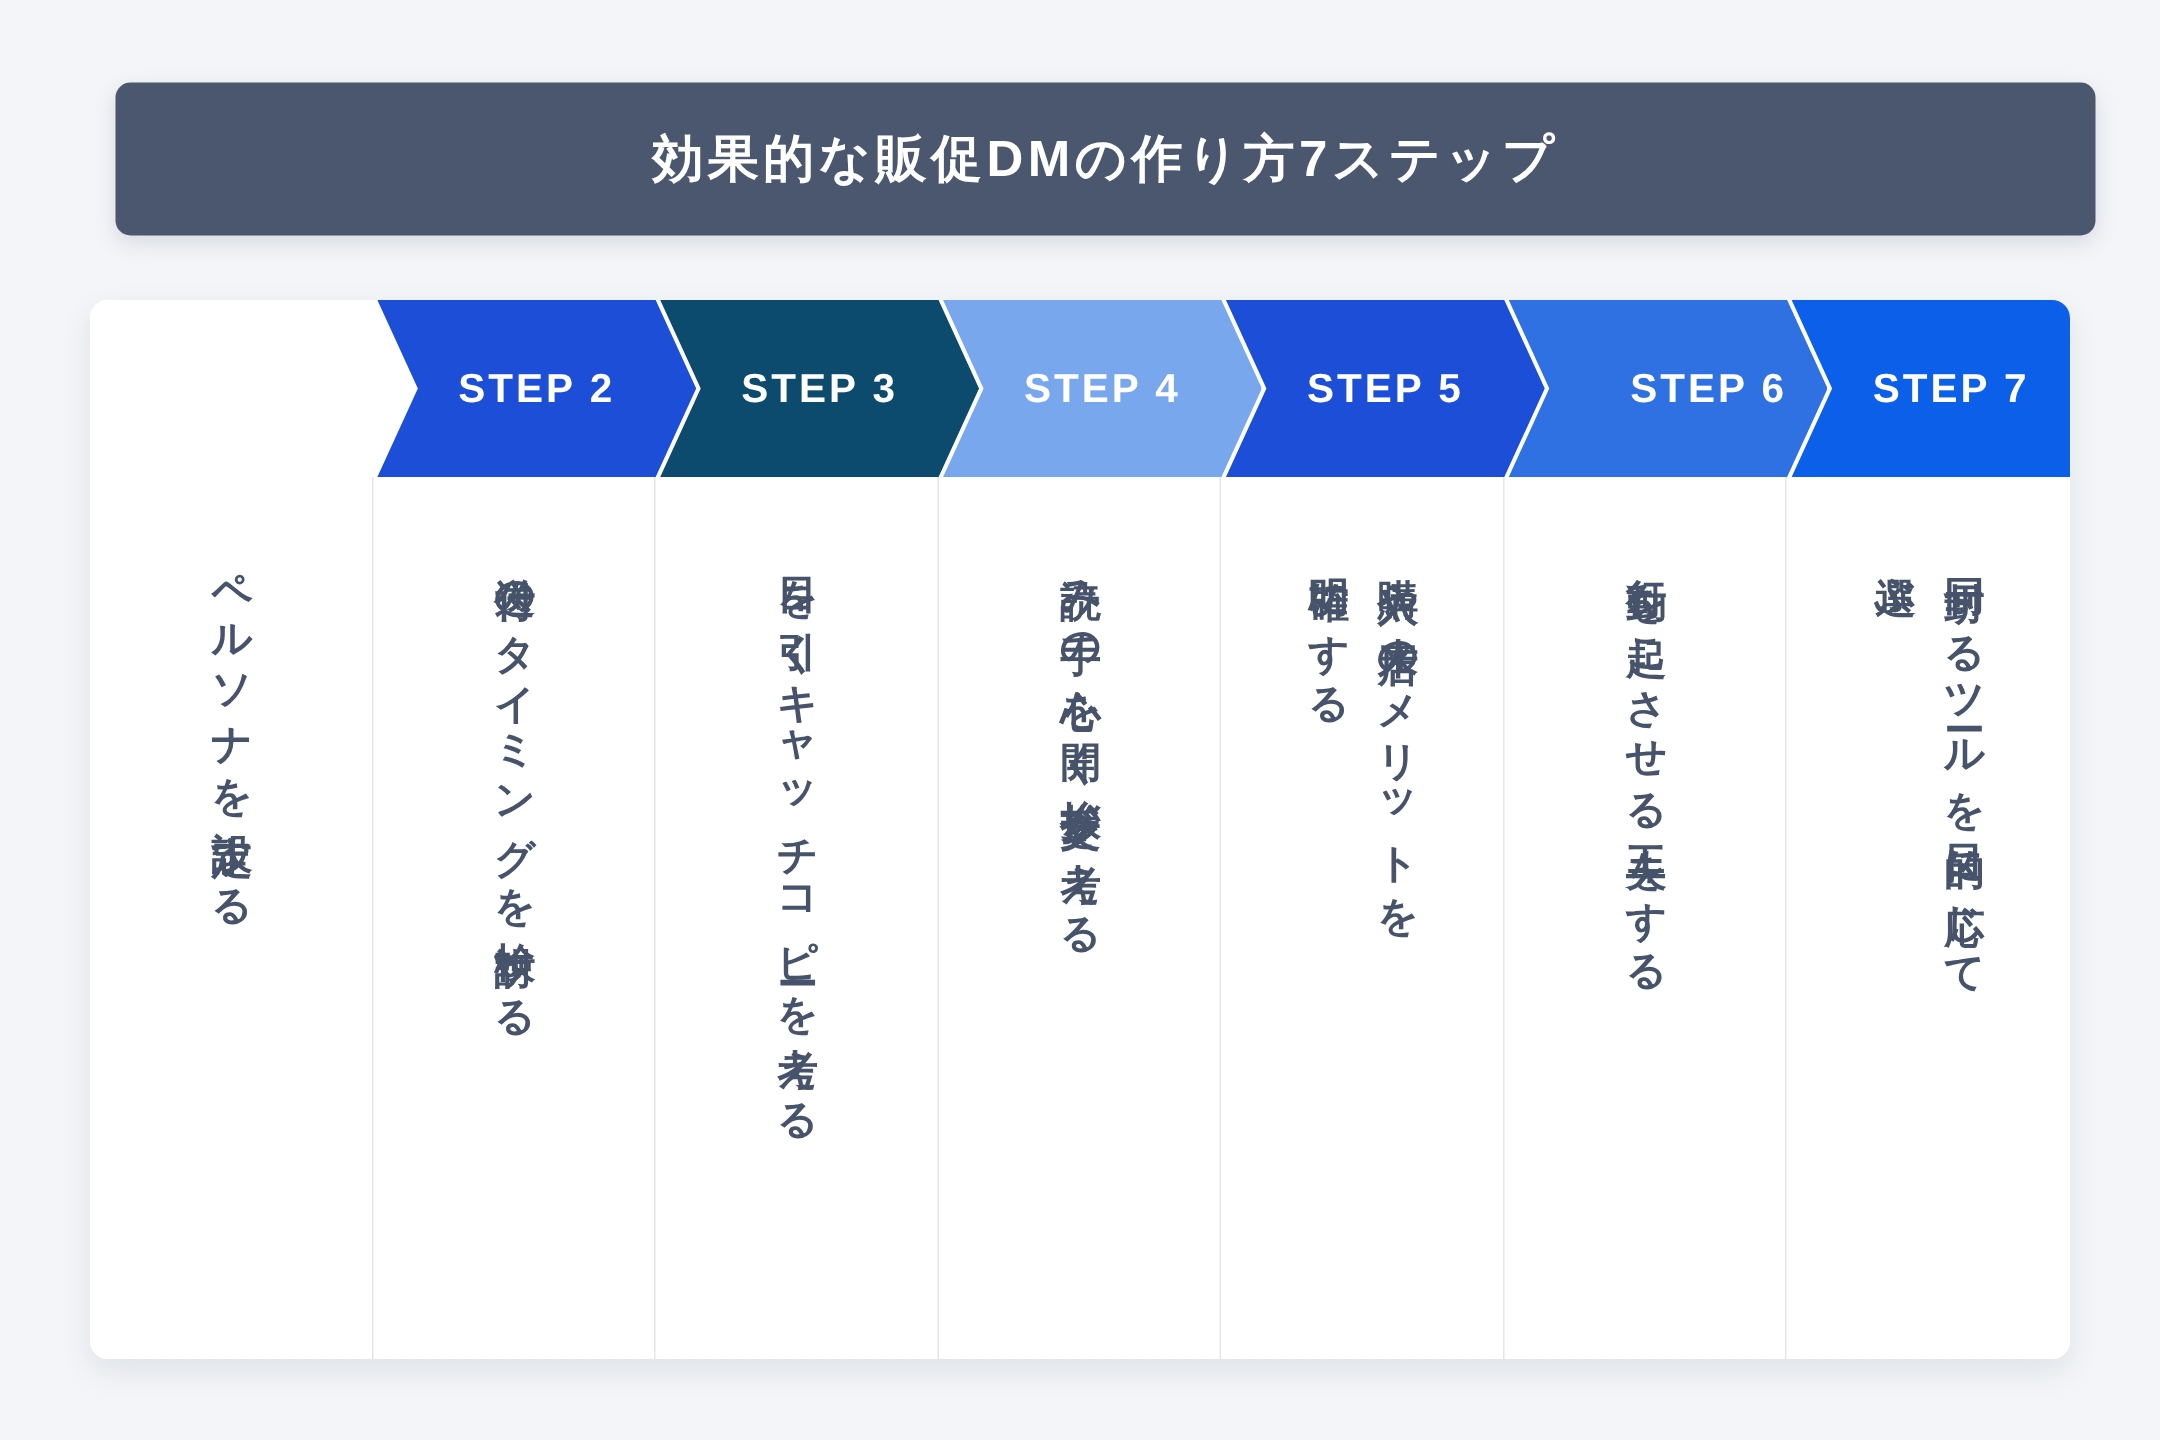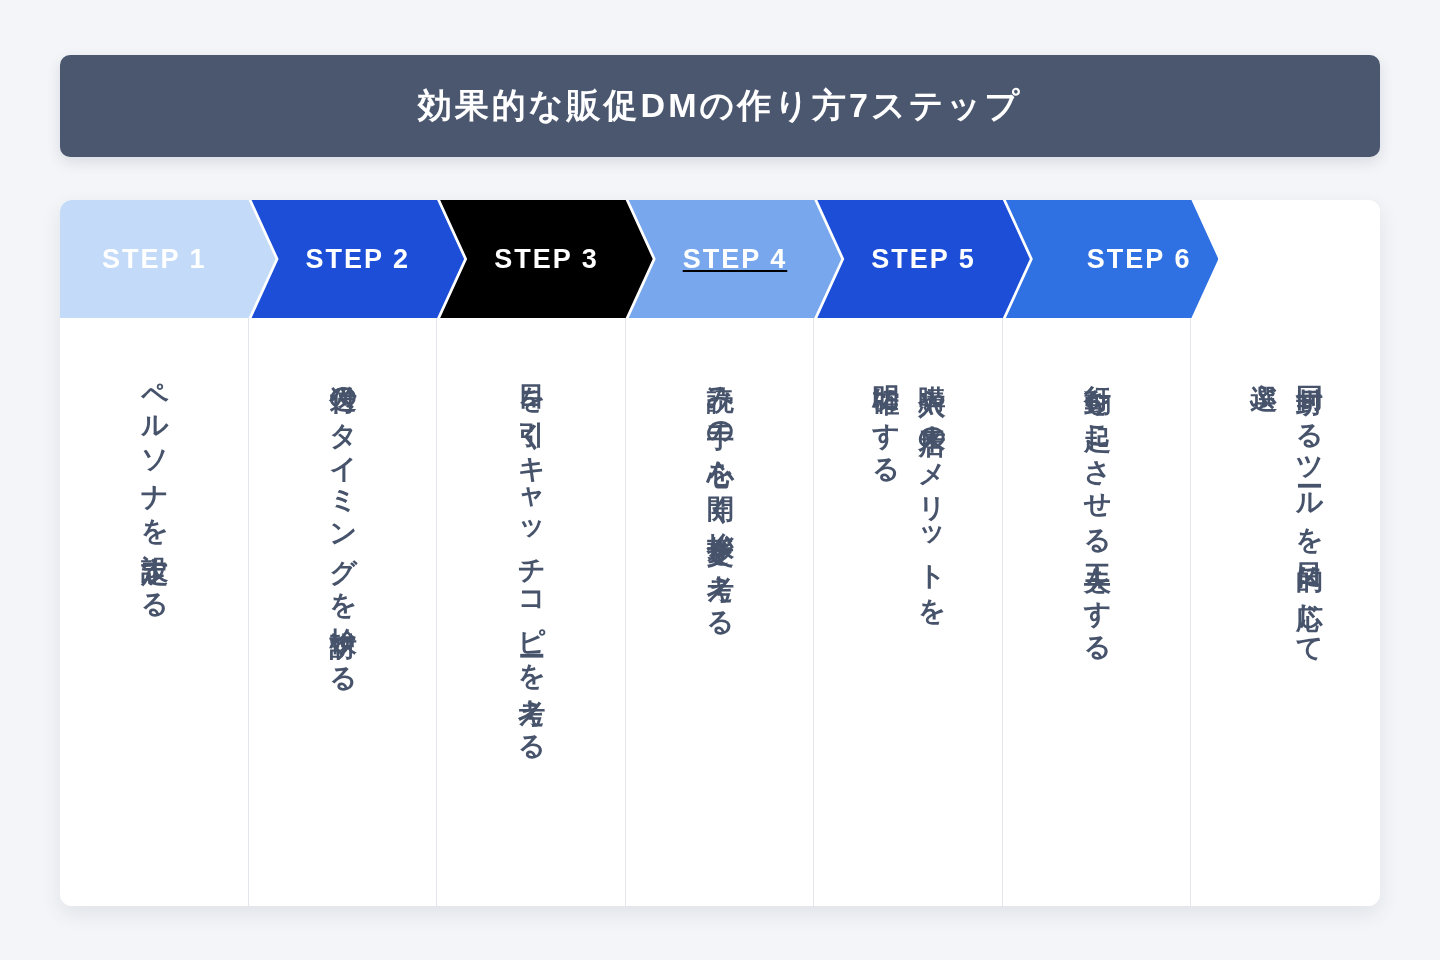--- a/index.html
+++ b/index.html
@@ -23,20 +23,21 @@
   
   .title-bar {
     width: 1320px;
     height: 102px;
     background: var(--title-bar-bg);
     border-radius: 10px;
     display: flex;
     align-items: center;
     justify-content: center;
     box-shadow: 0 5px 14px rgba(55, 65, 90, 0.14);
+    margin-left: 17px;
   }
   .title-bar h1 {
     color: var(--title-text);
     font-size: 34px;
     font-weight: 700;
     letter-spacing: 3px;
   }
 
   
   .card {
@@ -118,37 +119,37 @@
 <body>
 
 <div class="wrap">
 
   <div class="title-bar">
     <h1>効果的な販促DMの作り方7ステップ</h1>
   </div>
 
   <div class="card">
     <div class="band">
-        <div class="chevron first" style="left: calc(0%); z-index: 1; background: rgb(195, 218, 248);">
-    <span class="chevron-label">STEP 1</span>
-  </div>
         <div class="chevron mid" style="left: calc(14.2857%); z-index: 2; background: #1d4ed8;">
     <span class="chevron-label">STEP 2</span>
   </div>
-        <div class="chevron mid" style="left: calc(28.5714%); z-index: 3; background: #000000;">
+        <div class="chevron mid" style="left: calc(28.5714%); z-index: 3; background: #0c4a6e;">
     <span class="chevron-label">STEP 3</span>
   </div>
-        <div class="chevron mid" style="left: calc(42.8571%); z-index: 4; background: rgb(121, 167, 238); text-decoration: underline;">
+        <div class="chevron mid" style="left: calc(42.8571%); z-index: 4; background: rgb(121, 167, 238);">
     <span class="chevron-label">STEP 4</span>
   </div>
         <div class="chevron mid" style="left: calc(57.1429%); z-index: 5; background: #1d4ed8;">
     <span class="chevron-label">STEP 5</span>
   </div>
         <div class="chevron mid" style="left: calc(71.4286%); z-index: 6; background: rgb(47, 112, 227); justify-content: flex-end;">
     <span class="chevron-label">STEP 6</span>
+  </div>
+        <div class="chevron last" style="left: calc(85.7143%); z-index: 7; background: rgb(11, 95, 232);">
+    <span class="chevron-label">STEP 7</span>
   </div>
       </div>
     <div class="columns">
         <div class="step-column">
     <span class="step-text">ペルソナを設定する</span>
   </div>
         <div class="step-column">
     <span class="step-text">送付のタイミングを検討する</span>
   </div>
         <div class="step-column">

